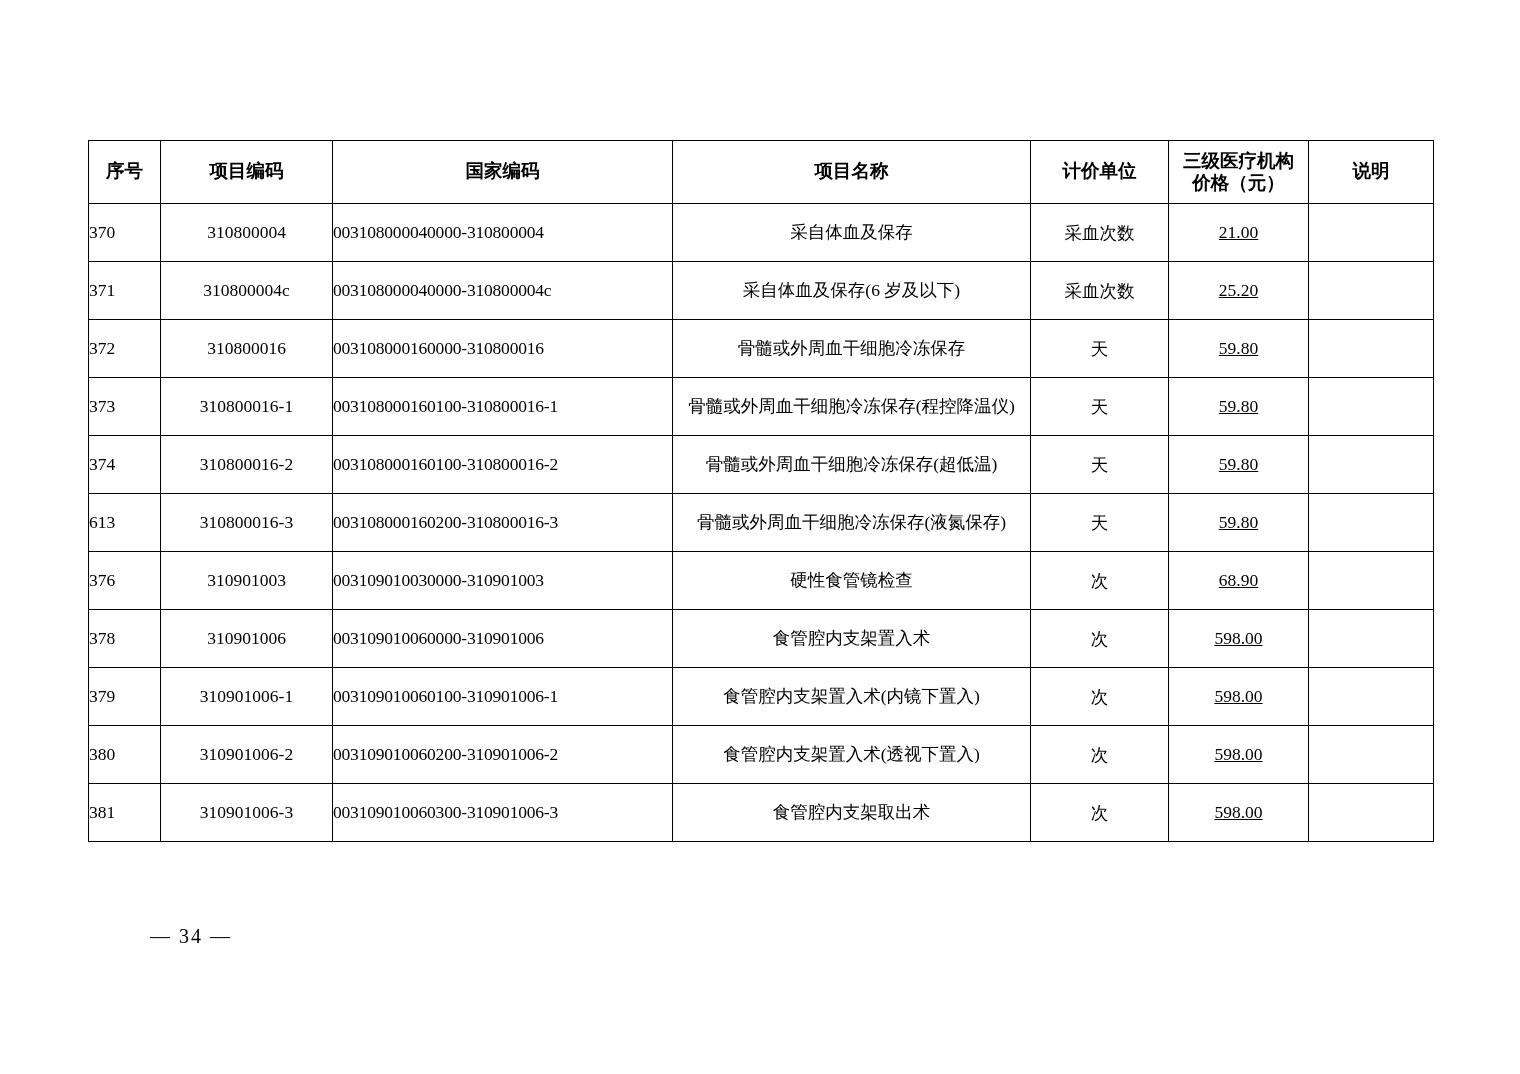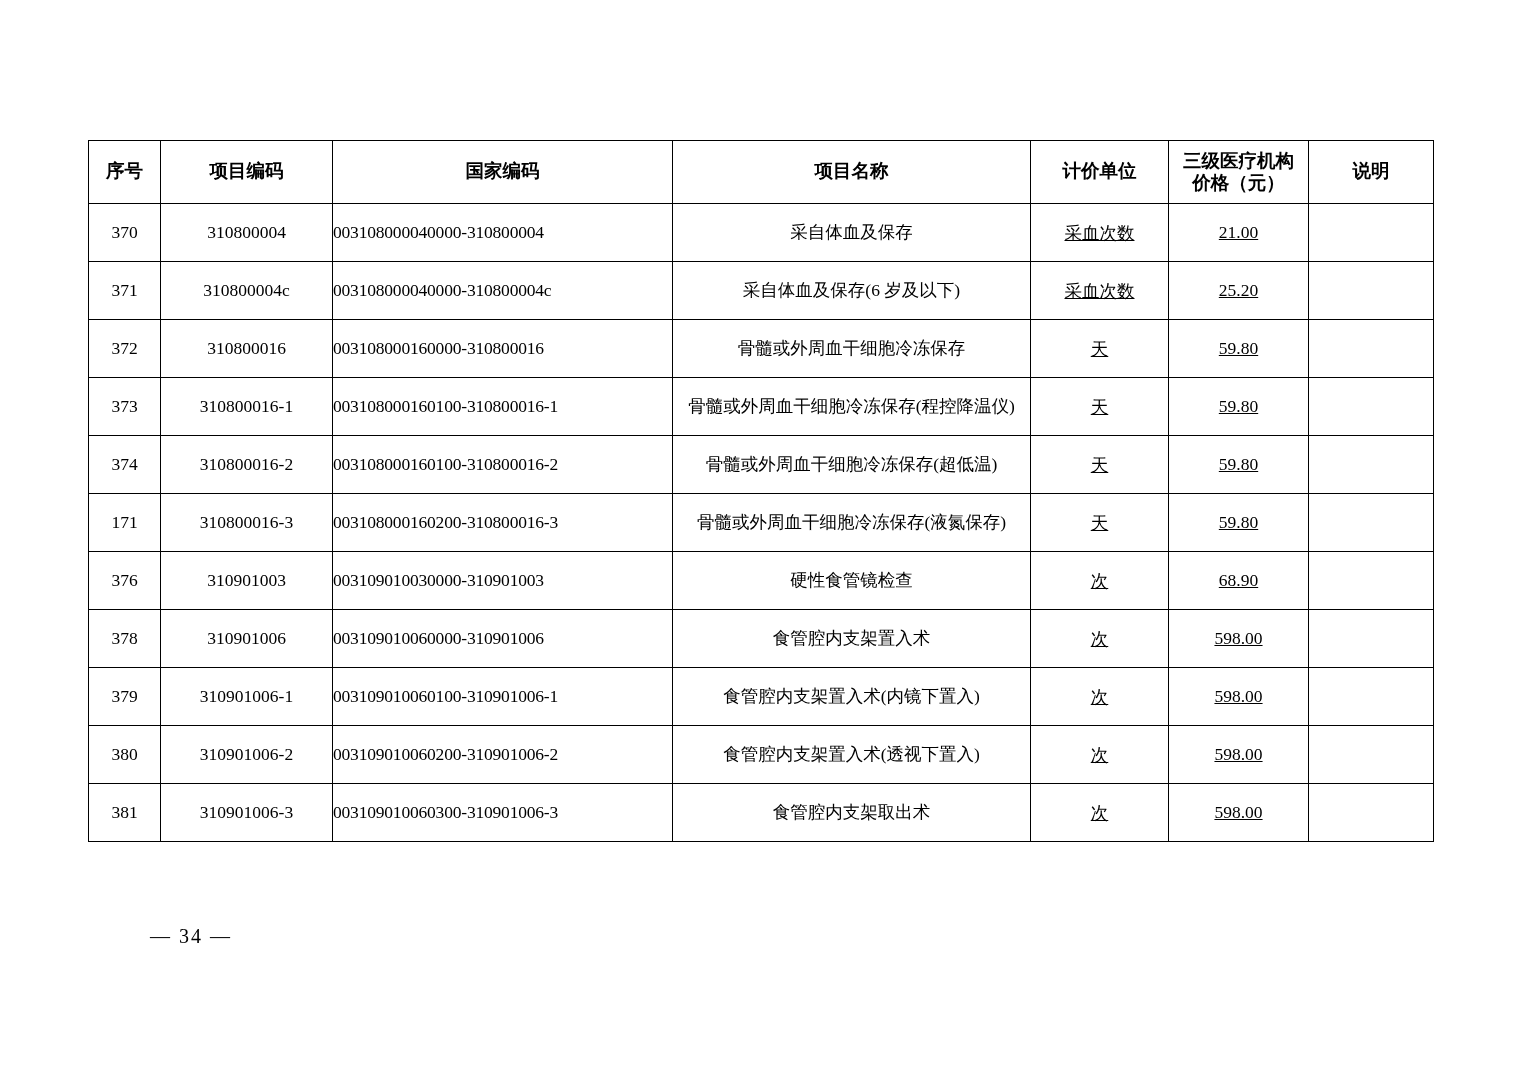--- a/index.html
+++ b/index.html
@@ -58,39 +58,38 @@
   col.c-name  { width: 358px; }
   col.c-unit  { width: 138px; }
   col.c-price { width: 140px; }
   col.c-note  { width: 125px; }
 
   td.cell {
     height: 57px;
     font-size: 17.5px;
   }
   td.idx {
-    text-align: center;
+    text-align: left;
   }
   td.code {
     text-align: center;
     padding-left: 7px;
   }
   td.natl {
     text-align: left;
     padding-left: 9px;
     letter-spacing: -0.2px;
   }
   td.name {
     text-align: center;
     padding-left: 7px;
     line-height: 1.35;
   }
   td.unit {
     text-align: center;
-    text-decoration: underline;
   }
   td.price {
     text-align: center;
     text-decoration: underline;
   }
   td.note {
     text-align: center;
   }
   .page-number {
     position: absolute;
@@ -170,21 +169,21 @@
         <tr>
           <td class="cell idx">374</td>
           <td class="cell code">310800016-2</td>
           <td class="cell natl">003108000160100-310800016-2</td>
           <td class="cell name">骨髓或外周血干细胞冷冻保存(超低温)</td>
           <td class="cell unit">天</td>
           <td class="cell price">59.80</td>
           <td class="cell note"></td>
         </tr>
         <tr>
-          <td class="cell idx">171</td>
+          <td class="cell idx">613</td>
           <td class="cell code">310800016-3</td>
           <td class="cell natl">003108000160200-310800016-3</td>
           <td class="cell name">骨髓或外周血干细胞冷冻保存(液氮保存)</td>
           <td class="cell unit">天</td>
           <td class="cell price">59.80</td>
           <td class="cell note"></td>
         </tr>
         <tr>
           <td class="cell idx">376</td>
           <td class="cell code">310901003</td>

